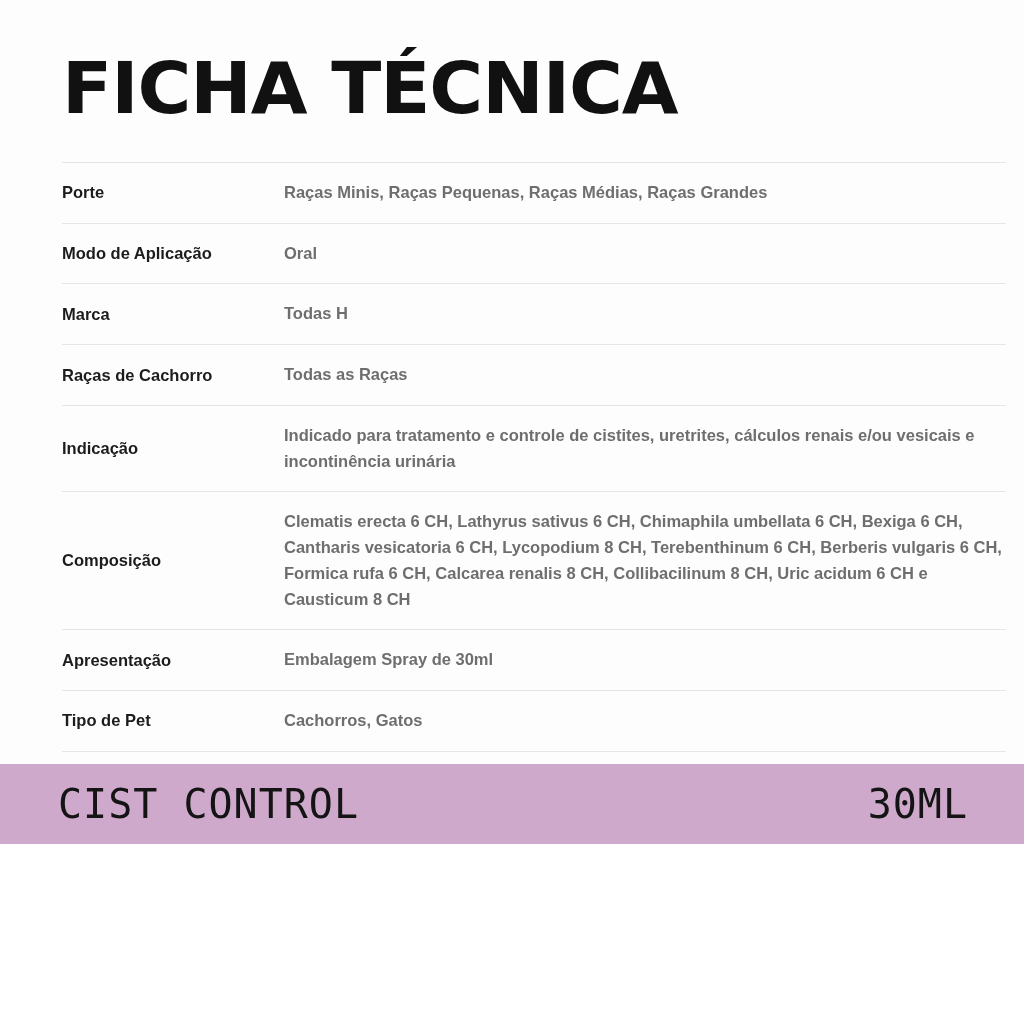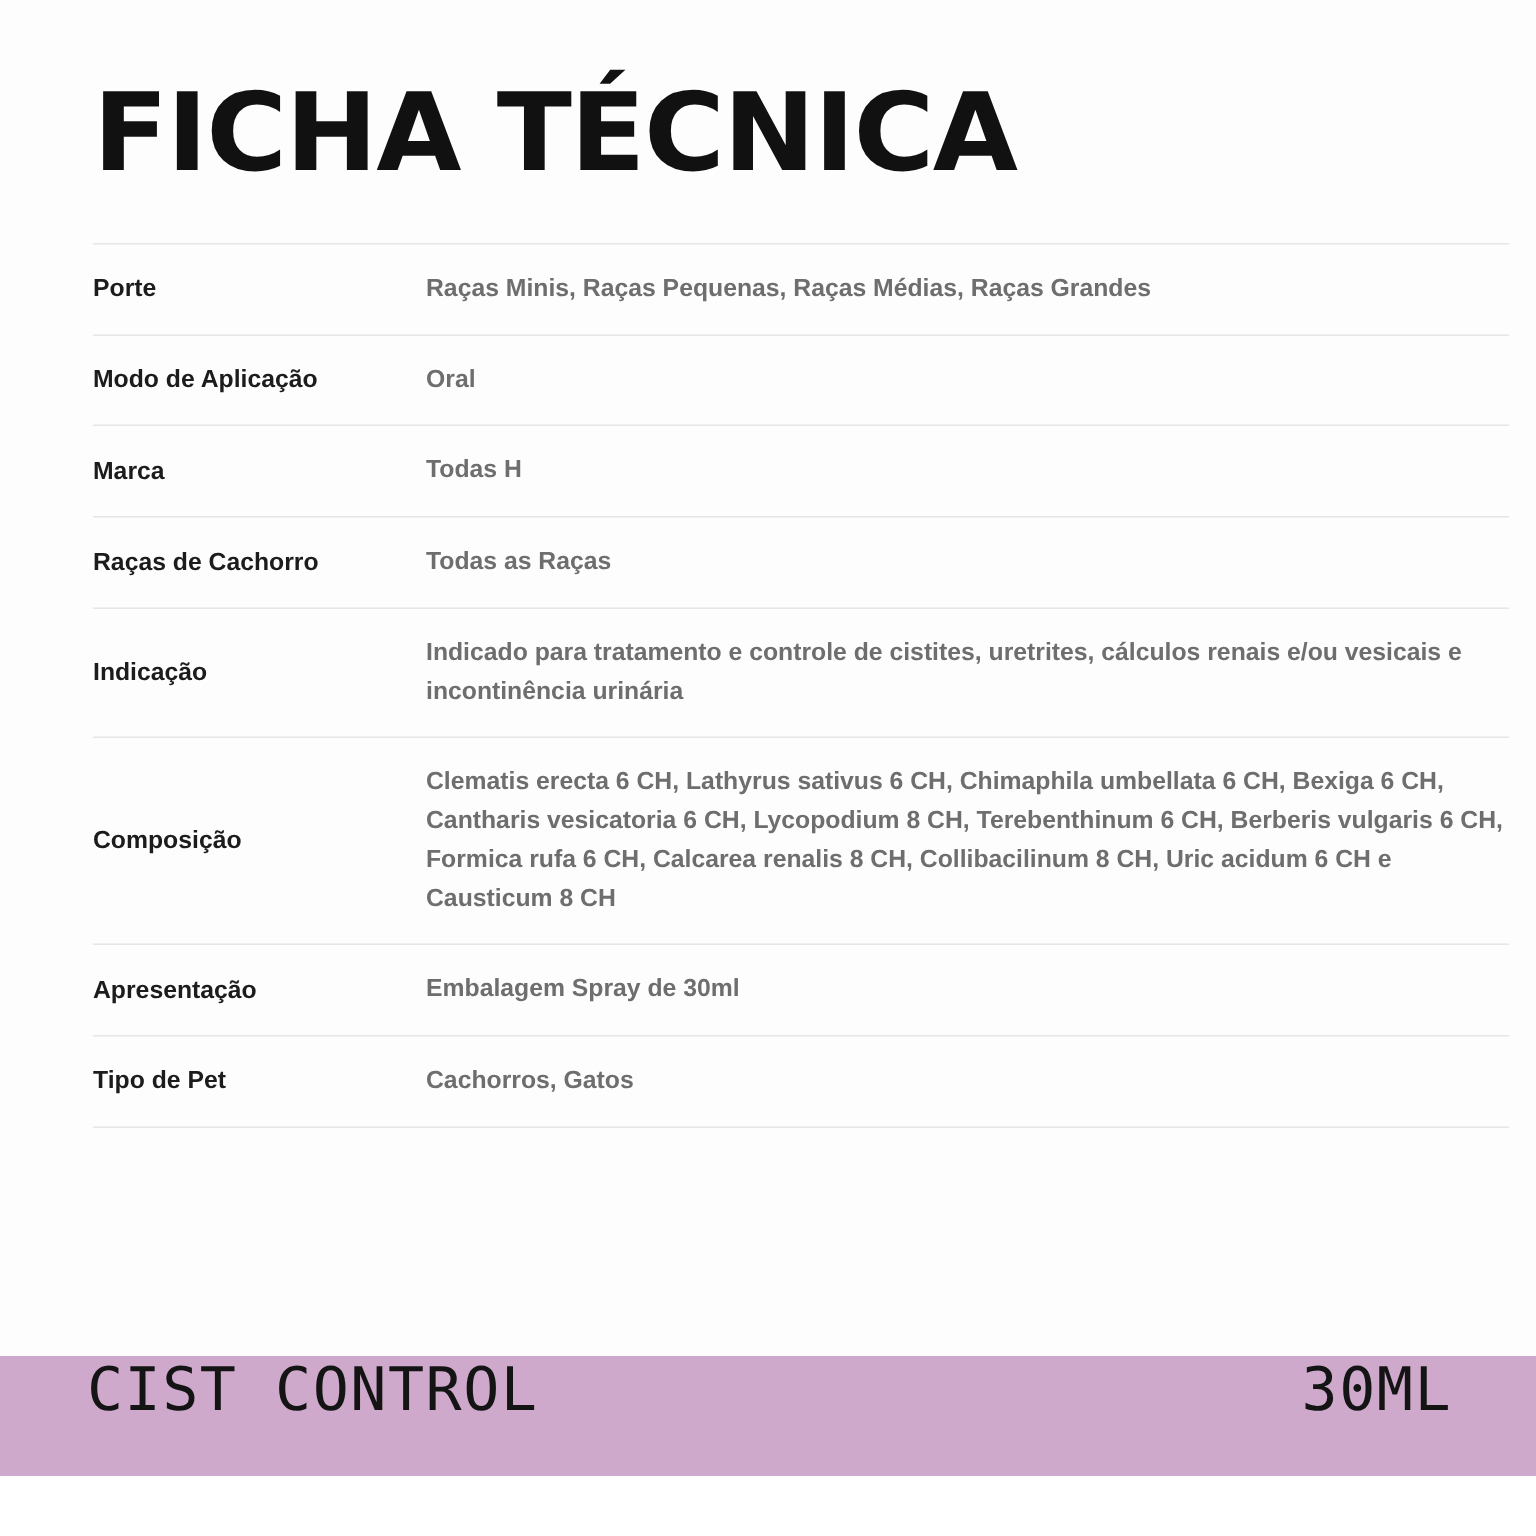--- a/index.html
+++ b/index.html
@@ -9,21 +9,21 @@
   body {
     width: 1024px;
     height: 1024px;
     background: #ffffff;
     font-family: "Liberation Sans", sans-serif;
     overflow: hidden;
     position: relative;
   }
   .page {
     width: 1024px;
-    height: 984px;
+    height: 844px;
     position: relative;
     display: flex;
     flex-direction: column;
     background: #fdfdfd;
   }
   .content {
     flex: 1 1 auto;
     padding: 44px 40px 0 62px;
     box-sizing: border-box;
   }
@@ -66,21 +66,21 @@
     font-weight: 700;
     color: #6e6e6e;
     line-height: 1.56;
     padding-right: 28px;
     box-sizing: border-box;
   }
   .footer {
     height: 80px;
     background: #cfa9cb;
     display: flex;
-    align-items: flex-start;
+    align-items: center;
     justify-content: space-between;
     padding: 0 56px 0 58px;
     box-sizing: border-box;
   }
   .footer-text {
     font-family: "DejaVu Sans Mono", monospace;
     font-size: 40px;
     letter-spacing: 1px;
     color: #141414;
     font-weight: 400;

